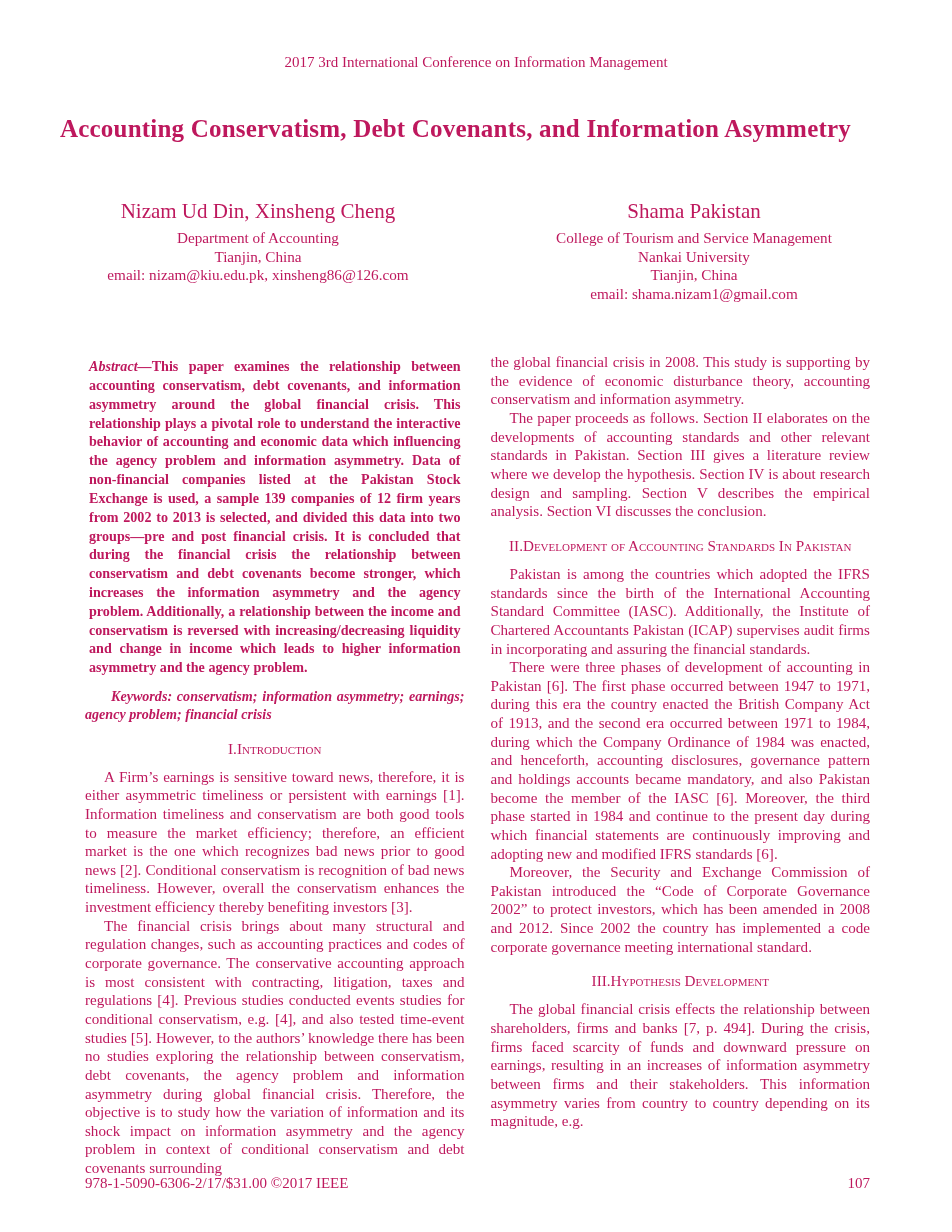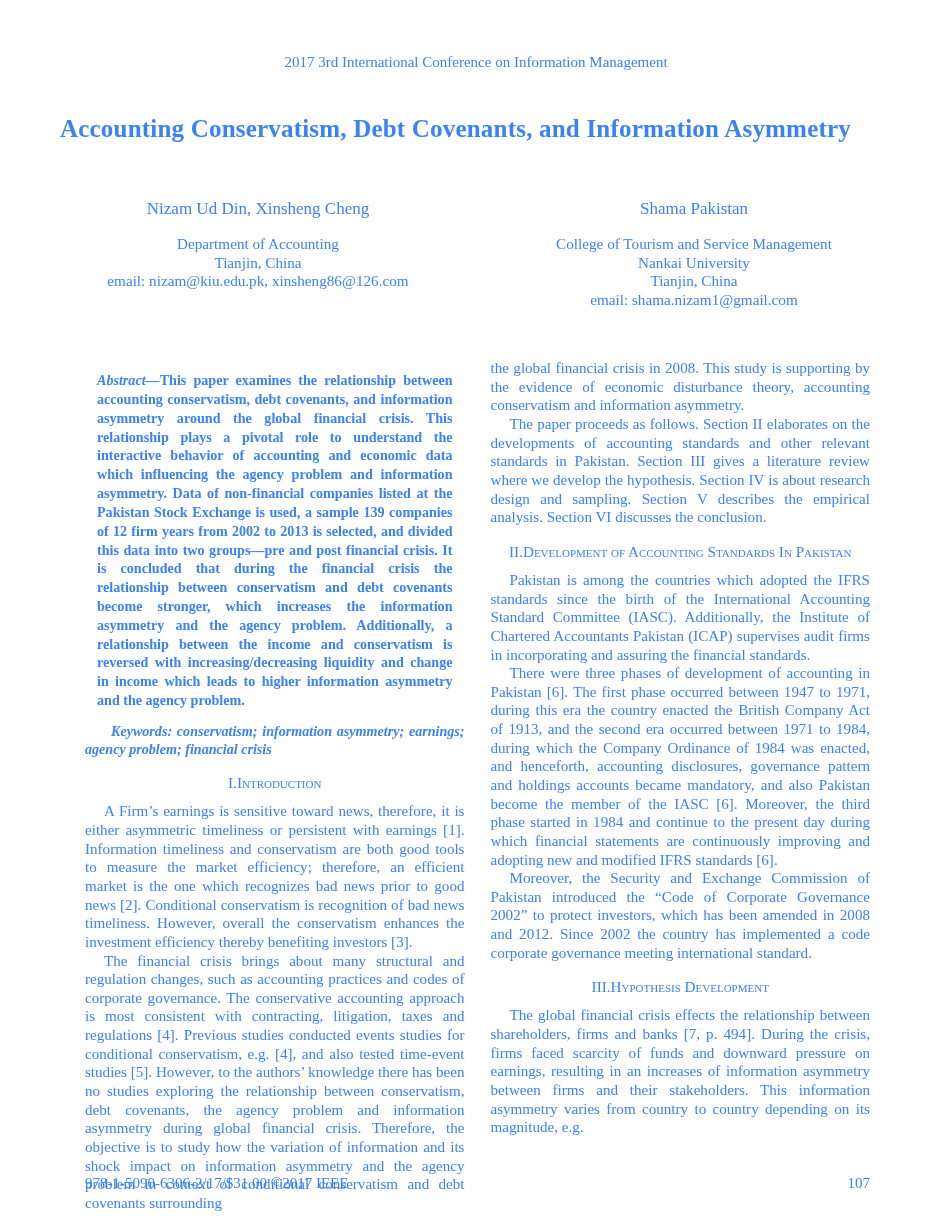--- a/index.html
+++ b/index.html
@@ -3,52 +3,52 @@
 <meta charset="utf-8">
 <style>
   html, body { margin: 0; padding: 0; background: #e8e8e8; }
   .page {
     position: relative;
     width: 952px;
     height: 1232px;
     margin: 0 auto;
     background: #ffffff;
     font-family: "Liberation Serif", serif;
-    color: #3b82f6;
+    color: #be185d;
     overflow: hidden;
   }
   .conf-header {
     padding-top: 54px;
     text-align: center;
     font-size: 15px;
   }
   .paper-title {
     margin: 44px 60px 0 60px;
     text-align: left;
     font-size: 25px;
     font-weight: bold;
     letter-spacing: 0.2px;
   }
   .authors-row {
     display: flex;
     margin-top: 56px;
     padding: 0 40px;
   }
   .author-block { width: 50%; text-align: center; }
-  .author-names { font-size: 17px; margin-bottom: 16px; }
+  .author-names { font-size: 21px; margin-bottom: 5px; }
   .author-line { font-size: 15.2px; line-height: 1.22; }
   .columns {
     display: flex;
     gap: 26px;
     margin-top: 50px;
     padding: 0 82px 0 85px;
   }
   .col { width: 50%; }
   .abstract-par {
-    margin: 12px;
+    margin: 4px;
     font-size: 14.1px;
     font-weight: bold;
     line-height: 1.335;
     text-align: justify;
   }
   .abstract-label { font-style: italic; }
   .keywords-par {
     margin: 10px 0 0 0;
     font-size: 14.1px;
     font-weight: bold;

